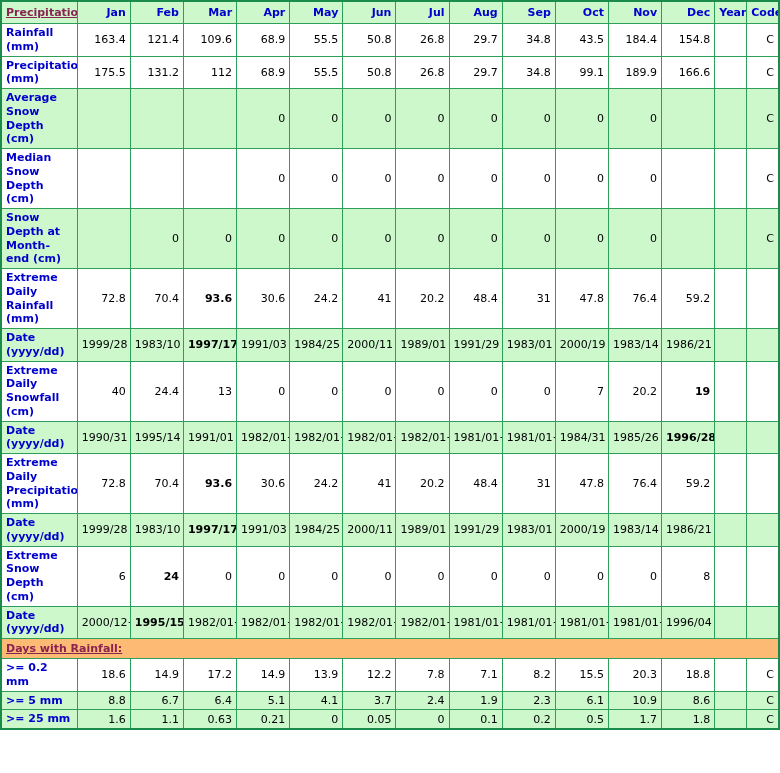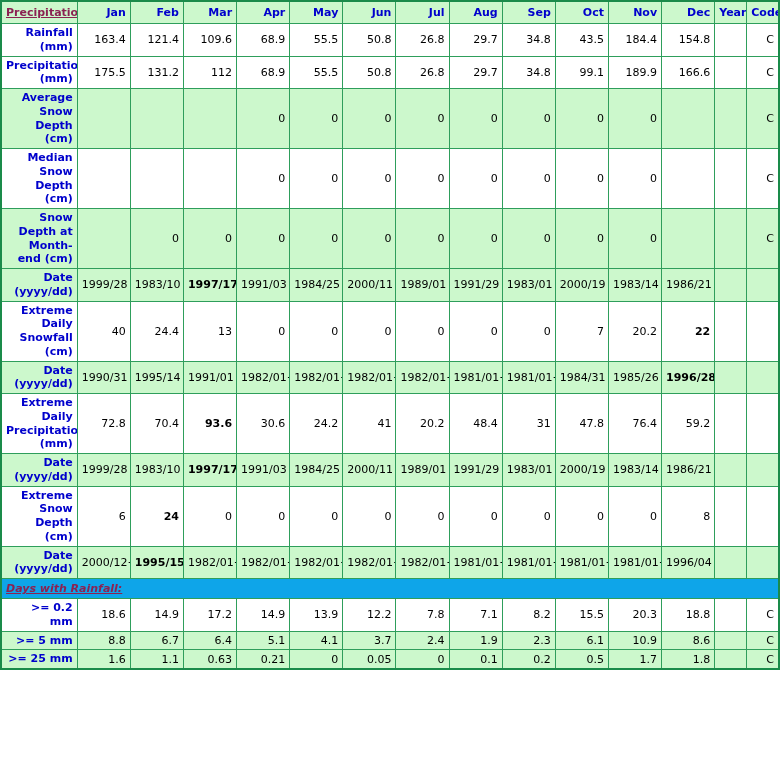--- a/index.html
+++ b/index.html
@@ -42,21 +42,21 @@
   }
   td.head-label {
     text-align: left !important;
     color: #8b2252 !important;
     text-decoration: underline;
   }
   
   td.rlabel {
     color: #0000cc;
     font-weight: bold;
-    text-align: right;
+    text-align: left;
     line-height: 1.25;
   }
   
   td.val {
     text-align: right;
     color: #000000;
   }
   td.val.b { font-weight: bold; }
 
   
@@ -69,21 +69,21 @@
 
   
   td.section-head {
     background: #ccf8cc;
     color: #8b2252;
     font-weight: bold;
     text-align: left;
     text-decoration: underline;
     height: 15px;
   }
-  tr.section-row td { background: #0ea5e9; font-style: italic; }
+  tr.section-row td { background: #fdba74; }
 </style>
 </head>
 <body>
 
 <table id="climate-table">
   <colgroup>
     <col class="c-label">
       <col class="c-month">
       <col class="c-month">
       <col class="c-month">
@@ -195,20 +195,37 @@
         <td class="val">0</td>
         <td class="val">0</td>
         <td class="val">0</td>
         <td class="val">0</td>
         <td class="val">0</td>
         <td class="val">0</td>
         <td class="val"></td>
         <td class="val"></td>
         <td class="val">C</td>
       </tr>
+      <tr class="plain sec-top">
+        <td class="rlabel">Extreme Daily Rainfall (mm)</td>
+        <td class="val">72.8</td>
+        <td class="val">70.4</td>
+        <td class="val b">93.6</td>
+        <td class="val">30.6</td>
+        <td class="val">24.2</td>
+        <td class="val">41</td>
+        <td class="val">20.2</td>
+        <td class="val">48.4</td>
+        <td class="val">31</td>
+        <td class="val">47.8</td>
+        <td class="val">76.4</td>
+        <td class="val">59.2</td>
+        <td class="val"></td>
+        <td class="val"></td>
+      </tr>
       <tr class="shade">
         <td class="rlabel">Date (yyyy/dd)</td>
         <td class="val">1999/28</td>
         <td class="val">1983/10</td>
         <td class="val b">1997/17</td>
         <td class="val">1991/03</td>
         <td class="val">1984/25</td>
         <td class="val">2000/11</td>
         <td class="val">1989/01</td>
         <td class="val">1991/29</td>
@@ -225,21 +242,21 @@
         <td class="val">24.4</td>
         <td class="val">13</td>
         <td class="val">0</td>
         <td class="val">0</td>
         <td class="val">0</td>
         <td class="val">0</td>
         <td class="val">0</td>
         <td class="val">0</td>
         <td class="val">7</td>
         <td class="val">20.2</td>
-        <td class="val b">22</td>
+        <td class="val b">19</td>
         <td class="val"></td>
         <td class="val"></td>
       </tr>
       <tr class="shade">
         <td class="rlabel">Date (yyyy/dd)</td>
         <td class="val">1990/31</td>
         <td class="val">1995/14</td>
         <td class="val">1991/01</td>
         <td class="val">1982/01+</td>
         <td class="val">1982/01+</td>

